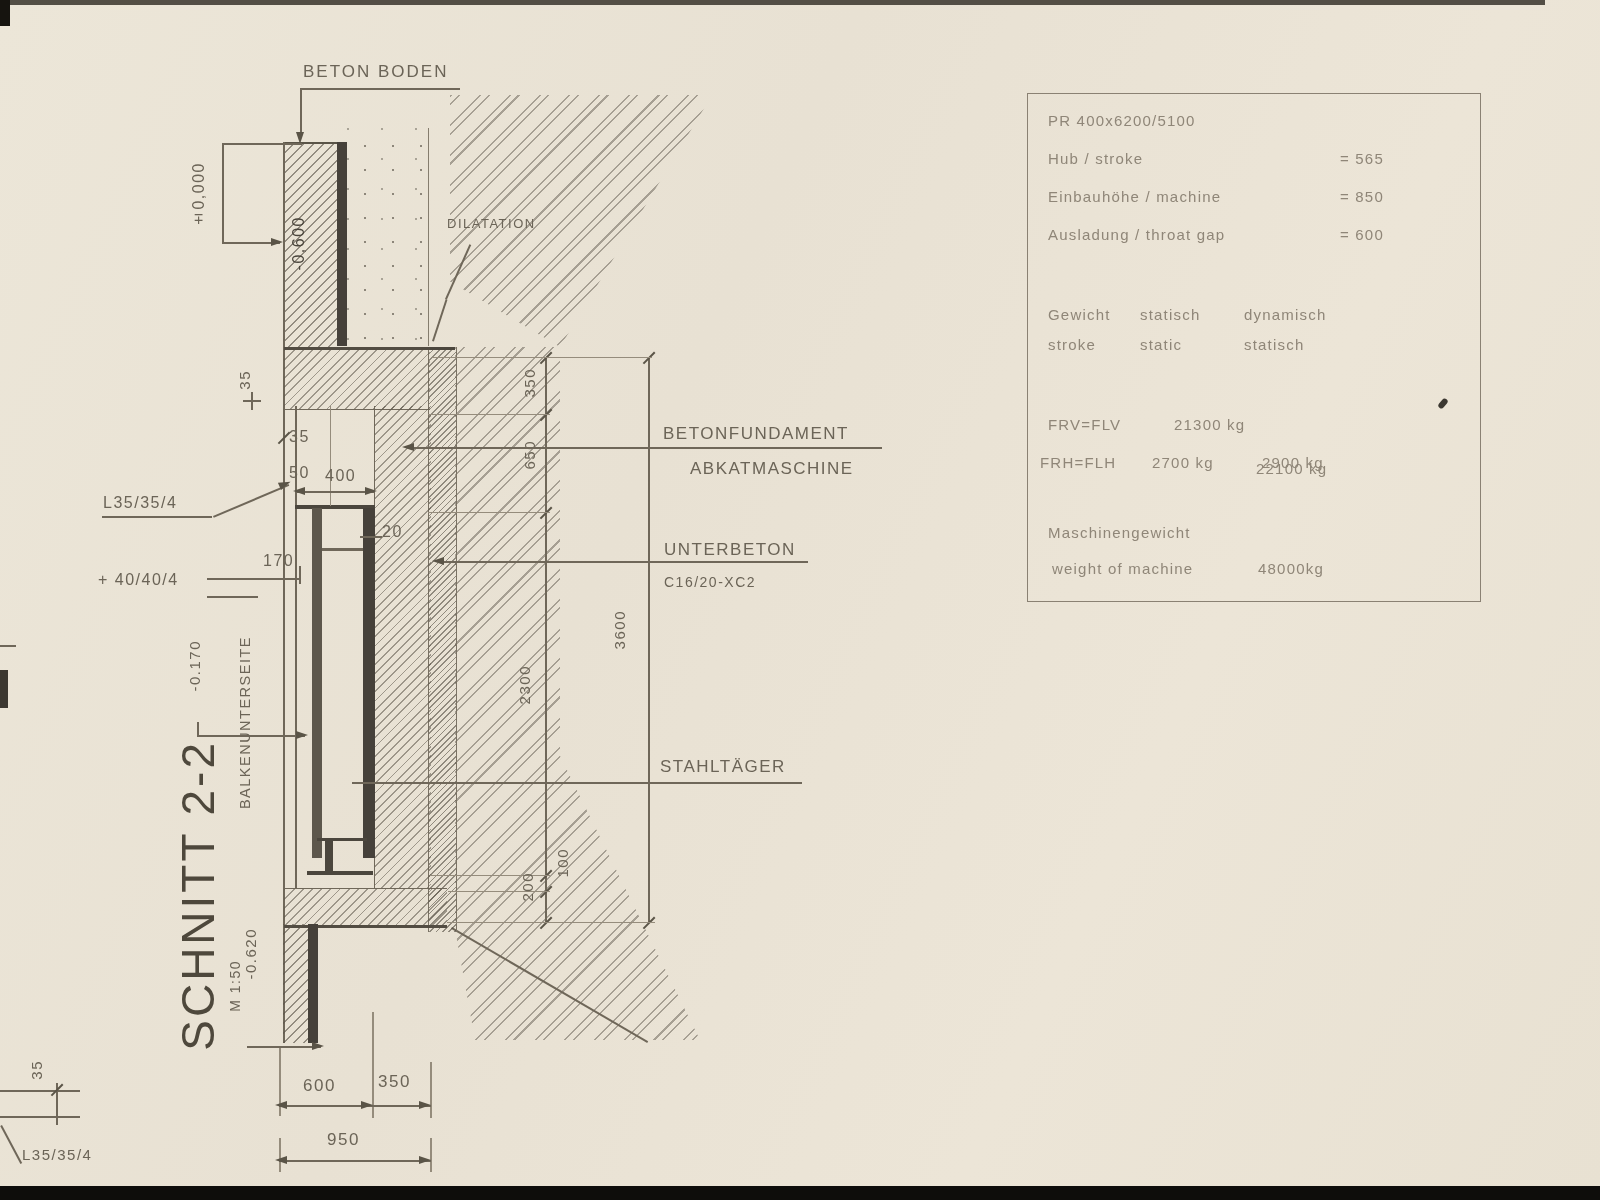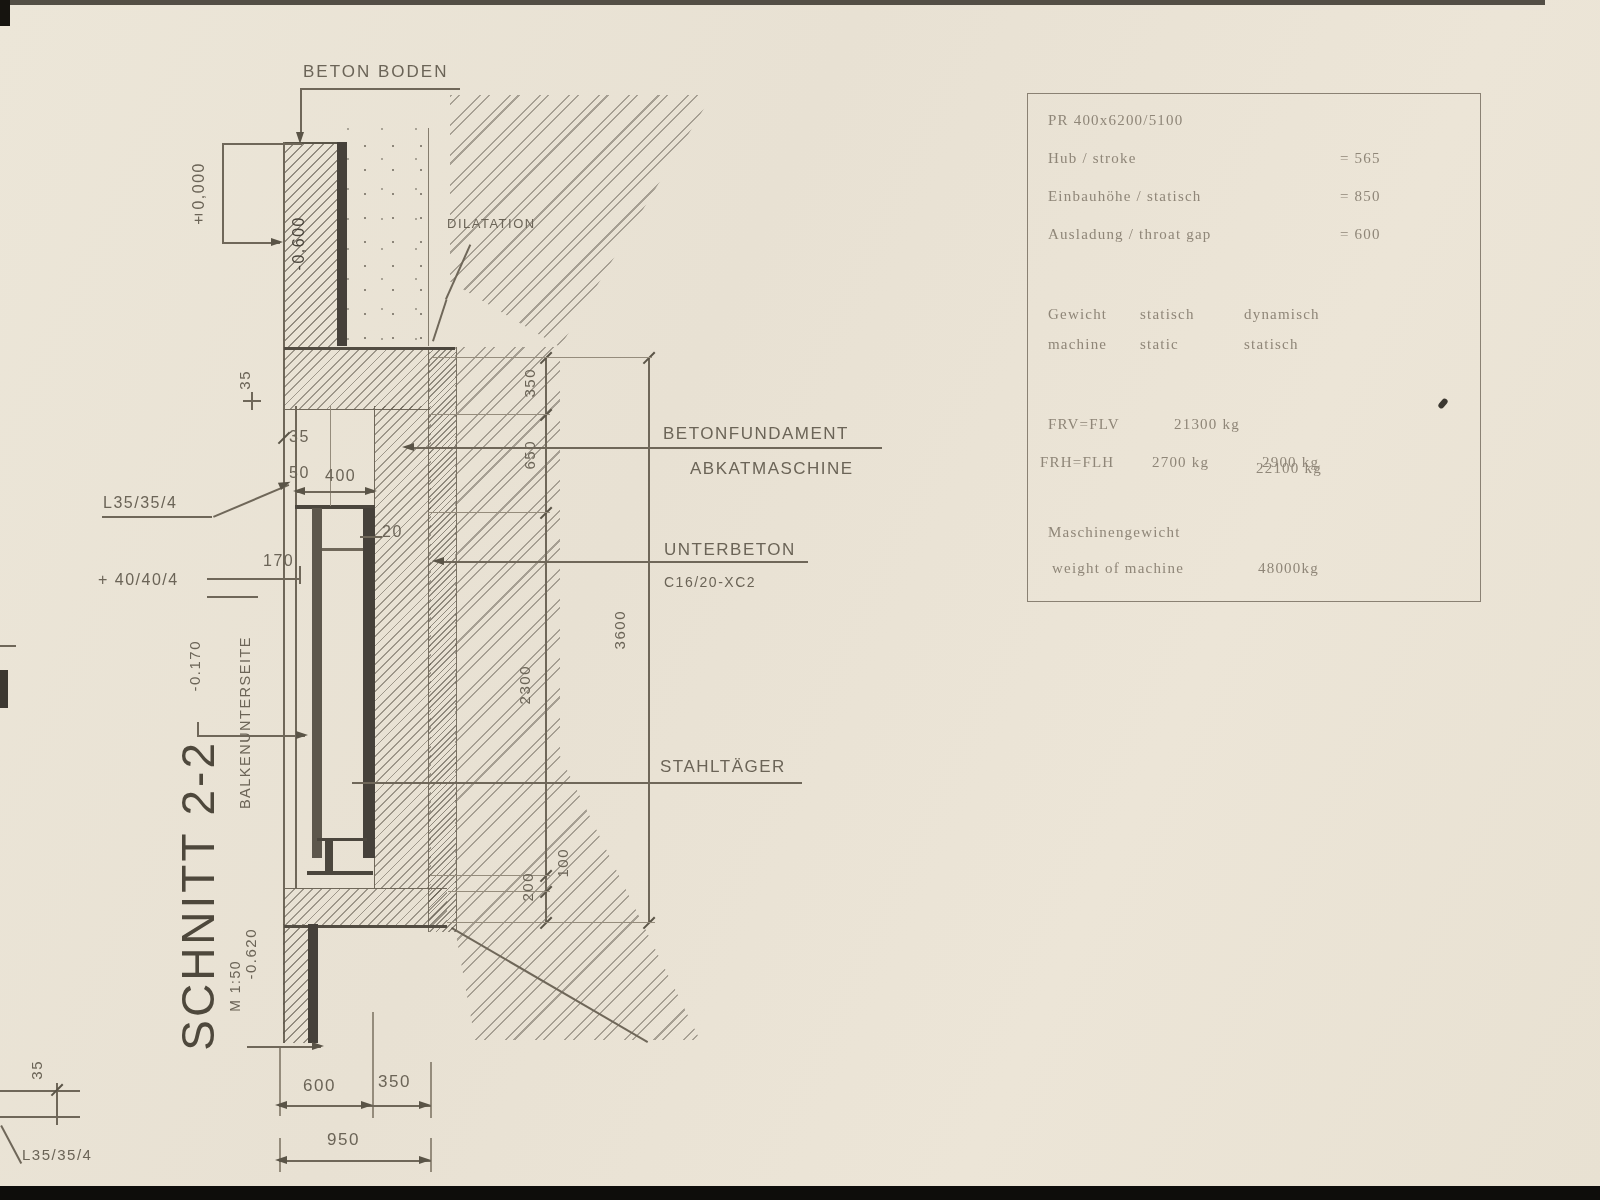--- a/index.html
+++ b/index.html
@@ -20,21 +20,21 @@
   .arr.d{border-left:4.5px solid transparent;border-right:4.5px solid transparent;
     border-top:12px solid #5a5447;border-bottom:none;}
   .hatch-wall{background-image:repeating-linear-gradient(135deg,rgba(90,83,72,.6) 0 1.4px,transparent 1.4px 7px);}
   .hatch-fine{background-image:repeating-linear-gradient(135deg,rgba(95,88,76,.55) 0 1.3px,transparent 1.3px 6.5px);}
   .hatch-dense{background-image:repeating-linear-gradient(135deg,rgba(85,79,68,.6) 0 1.2px,transparent 1.2px 4.4px);}
   .hatch-earth{background-image:repeating-linear-gradient(135deg,rgba(100,93,82,.5) 0 1.5px,transparent 1.5px 6px,rgba(100,93,82,.5) 6px 7.5px,transparent 7.5px 21px);}
   .speckle{background-image:
     radial-gradient(rgba(90,84,73,.65) 1.1px,transparent 1.3px),
     radial-gradient(rgba(90,84,73,.45) 1px,transparent 1.2px);
     background-size:28px 24px,34px 30px;background-position:4px 6px,18px 16px;}
-  .tbl-txt{position:absolute;font-family:Liberation Serif, serif;color:#8f8678;
+  .tbl-txt{position:absolute;font-family:Liberation Sans, sans-serif;color:#8f8678;
     letter-spacing:1.2px;white-space:nowrap;font-size:15px;text-align:center;}
 </style>
 </head>
 <body>
 
 <div id="canvas">
 
   <div class="abs" style="left:0;top:0;width:1545px;height:5px;background:#38342c;opacity:.85;"></div>
   <div class="abs" style="left:0;top:0;width:10px;height:26px;background:#16140f;"></div>
   <div class="abs" style="left:0;top:1186px;width:1600px;height:14px;background:#0e0d0b;"></div>
@@ -185,29 +185,29 @@
   <div class="arr l" style="left:275px;top:1156px;"></div>
   <div class="arr r" style="left:419px;top:1156px;"></div>
   <div class="txt" style="left:327px;top:1130px;font-size:17px;">950</div>
 
   <div class="abs" style="left:1027px;top:93px;width:452px;height:507px;border:1.5px solid #8a8173;"></div>
 
   <div class="tbl-txt" style="left:1048px;top:112px;">PR 400x6200/5100</div>
 
   <div class="tbl-txt" style="left:1048px;top:150px;">Hub / stroke</div>
   <div class="tbl-txt" style="left:1340px;top:150px;">= 565</div>
-  <div class="tbl-txt" style="left:1048px;top:188px;">Einbauhöhe / statisch</div>
+  <div class="tbl-txt" style="left:1048px;top:188px;">Einbauhöhe / machine</div>
   <div class="tbl-txt" style="left:1340px;top:188px;">= 850</div>
   <div class="tbl-txt" style="left:1048px;top:226px;">Ausladung / throat gap</div>
   <div class="tbl-txt" style="left:1340px;top:226px;">= 600</div>
 
   <div class="tbl-txt" style="left:1048px;top:306px;">Gewicht</div>
   <div class="tbl-txt" style="left:1140px;top:306px;">statisch</div>
   <div class="tbl-txt" style="left:1244px;top:306px;">dynamisch</div>
-  <div class="tbl-txt" style="left:1048px;top:336px;">machine</div>
+  <div class="tbl-txt" style="left:1048px;top:336px;">stroke</div>
   <div class="tbl-txt" style="left:1140px;top:336px;">static</div>
   <div class="tbl-txt" style="left:1244px;top:336px;">statisch</div>
 
   <div class="tbl-txt" style="left:1048px;top:416px;">FRV=FLV</div>
   <div class="tbl-txt" style="left:1146px;top:416px;margin-left:28px;">21300 kg</div>
   <div class="tbl-txt" style="left:1256px;top:416px;margin-top:44px;">22100 kg</div>
   <div class="tbl-txt" style="left:1040px;top:454px;">FRH=FLH</div>
   <div class="tbl-txt" style="left:1152px;top:454px;">2700 kg</div>
   <div class="tbl-txt" style="left:1262px;top:454px;">2900 kg</div>
 

